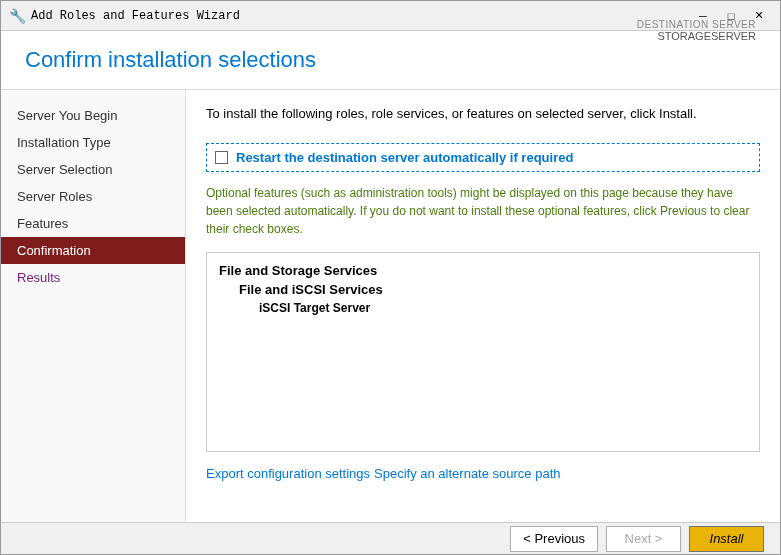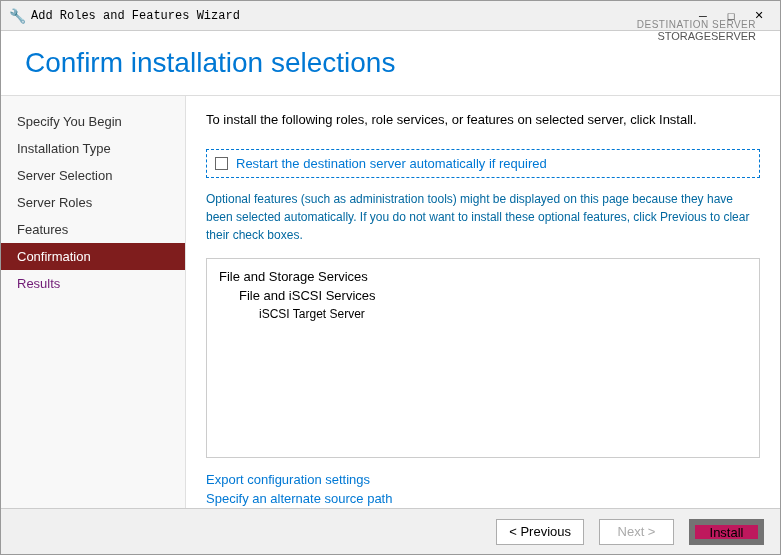--- a/index.html
+++ b/index.html
@@ -58,21 +58,21 @@
       color: #000;
     }
 
     .header-area {
       background: #fff;
       padding: 16px 24px 12px 24px;
       border-bottom: 1px solid #ddd;
       flex-shrink: 0;
     }
     .header-title {
-      font-size: 28px;
+      font-size: 22px;
       font-weight: 300;
       color: #0078d4;
       margin-bottom: 4px;
     }
     .dest-server {
       float: right;
       font-size: 11px;
       color: #555;
       text-align: right;
       margin-top: -28px;
@@ -124,98 +124,101 @@
       margin-bottom: 22px;
     }
     .restart-checkbox-area {
       display: flex;
       align-items: center;
       gap: 8px;
       margin-bottom: 12px;
       border: 1px dashed #0078d4;
       padding: 6px 8px;
       background: #fff;
+      font-weight: bold;
     }
     .restart-checkbox {
       width: 13px;
       height: 13px;
       border: 1px solid #666;
       background: #fff;
       flex-shrink: 0;
     }
     .restart-label {
       font-size: 13px;
       color: #0078d4;
     }
     .optional-text {
       font-size: 12px;
-      color: #0369a1;
+      color: #4d7c0f;
       margin-bottom: 14px;
       line-height: 1.5;
     }
     .features-box {
       border: 1px solid #ccc;
       background: #fff;
       padding: 8px 12px;
       min-height: 200px;
       margin-bottom: 14px;
+      font-weight: bold;
     }
     .features-box .item-level0 {
       font-size: 13px;
       color: #000;
       padding: 2px 0;
     }
     .features-box .item-level1 {
       font-size: 13px;
       color: #000;
       padding: 2px 0;
       padding-left: 20px;
     }
     .features-box .item-level2 {
       font-size: 12px;
       color: #000;
       padding: 2px 0;
       padding-left: 40px;
     }
     .links-area {
       display: flex;
-      flex-direction: column;
+      flex-direction: row;
       gap: 4px;
     }
     .link-text {
       color: #0078d4;
       font-size: 13px;
       cursor: pointer;
       text-decoration: none;
     }
 
     .footer {
       background: #f0f0f0;
       border-top: 1px solid #ccc;
-      height: 46px;
+      height: 32px;
       display: flex;
       align-items: center;
       justify-content: flex-end;
       padding: 0 16px;
-      gap: 15px;
+      gap: 8px;
       flex-shrink: 0;
     }
     .footer-btn {
       min-width: 75px;
       height: 26px;
       background: #fff;
       border: 1px solid #adadad;
       font-size: 13px;
       cursor: pointer;
       padding: 0 12px;
       color: #000;
     }
     .footer-btn.primary {
-      background: #be185d;
-      border: 6px solid #737373;
+      background: #eab308;
+      border: 1px solid #737373;
+      font-style: italic;
     }
     .footer-btn:disabled {
       color: #aaa;
       cursor: default;
     }
   </style>
 </head>
 <body>
 
 <div class="window">
@@ -235,21 +238,21 @@
       <div class="dest-label">DESTINATION SERVER</div>
       <div>STORAGESERVER</div>
     </div>
     <div class="header-title">Confirm installation selections</div>
   </div>
 
   <div class="content-area">
 
     <div class="sidebar">
       <div class="sidebar-item">
-        <span>Specify You Begin</span>
+        <span>Server You Begin</span>
       </div>
       <div class="sidebar-item">
         <span>Installation Type</span>
       </div>
       <div class="sidebar-item">
         <span>Server Selection</span>
       </div>
       <div class="sidebar-item">
         <span>Server Roles</span>
       </div>

